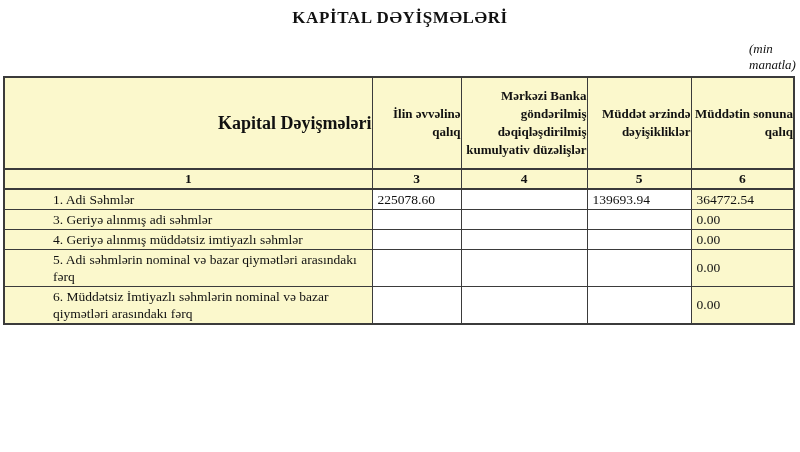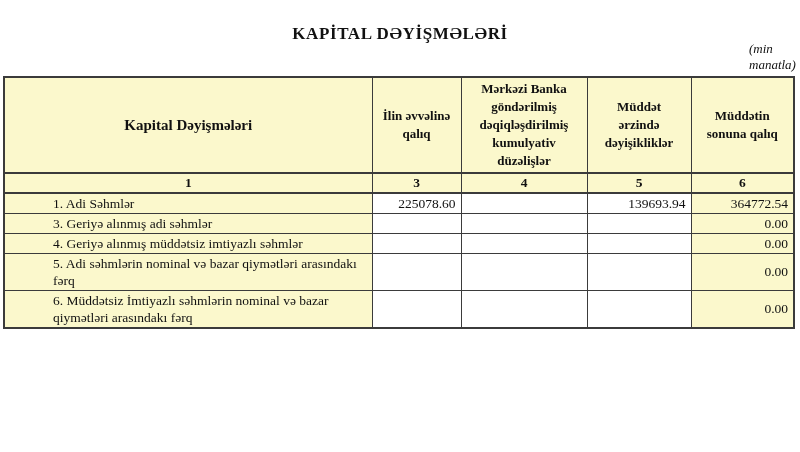--- a/index.html
+++ b/index.html
@@ -5,21 +5,21 @@
   * { margin: 0; padding: 0; box-sizing: border-box; }
   html, body { background: #ffffff; }
   body {
     width: 800px; height: 452px;
     position: relative;
     font-family: "Liberation Serif", "DejaVu Serif", serif;
     color: #111111;
     overflow: hidden;
   }
   .page-title {
-    position: absolute; top: 24px; left: 0; width: 100%;
+    position: absolute; top: 8px; left: 0; width: 100%;
     text-align: center;
     font-size: 17px; font-weight: bold;
     letter-spacing: 0.6px;
   }
   .unit-note {
     position: absolute; top: 41px; left: 720px;
     font-style: italic; font-size: 13px; line-height: 16px;
     text-align: left;
     margin-left: 29px;
   }
@@ -33,37 +33,37 @@
   }
   .cap-table th, .cap-table td {
     border: 1px solid var(--border);
     background: var(--yellow);
     vertical-align: middle;
     overflow: hidden;
   }
   .cap-table thead tr.header-row th {
     height: 92px;
     font-weight: bold;
-    text-align: center;
+    text-align: right;
     line-height: 18px;
-    padding: 2px 8px;
+    padding: 2px 0;
     font-size: 13px;
   }
-  .cap-table thead tr.header-row th.label-col { font-size: 15px; }
+  .cap-table thead tr.header-row th.label-col { font-size: 18px; }
   .cap-table thead tr.header-row th { border-bottom: 2px solid var(--border); }
   .cap-table thead tr.number-row th {
     height: 20px;
     font-weight: bold;
     text-align: center;
     border-bottom: 2px solid var(--border);
     padding: 0 4px;
   }
   .cap-table tbody td { height: 20px; padding: 1px 5px; }
   .cap-table tbody td.label-cell { text-align: left; line-height: 17px; padding-left: 48px; }
-  .cap-table tbody td.value-cell { text-align: right; }
+  .cap-table tbody td.value-cell { text-align: left; }
   .cap-table tbody td.value-cell.center { text-align: center; }
   
   .cap-table tbody tr:nth-child(-n+6) td.value-cell:not(:last-child) { background: #ffffff; }
   
   .cap-table tbody tr:nth-child(5) td, .cap-table tbody tr:nth-child(6) td { height: 35px; }
   
   .cap-table tbody tr:nth-child(7) td { border-top: 2px solid var(--border); }
   .cap-table tbody tr:nth-child(10) td { border-bottom: 2px solid var(--border); }
 </style>
 </head>

